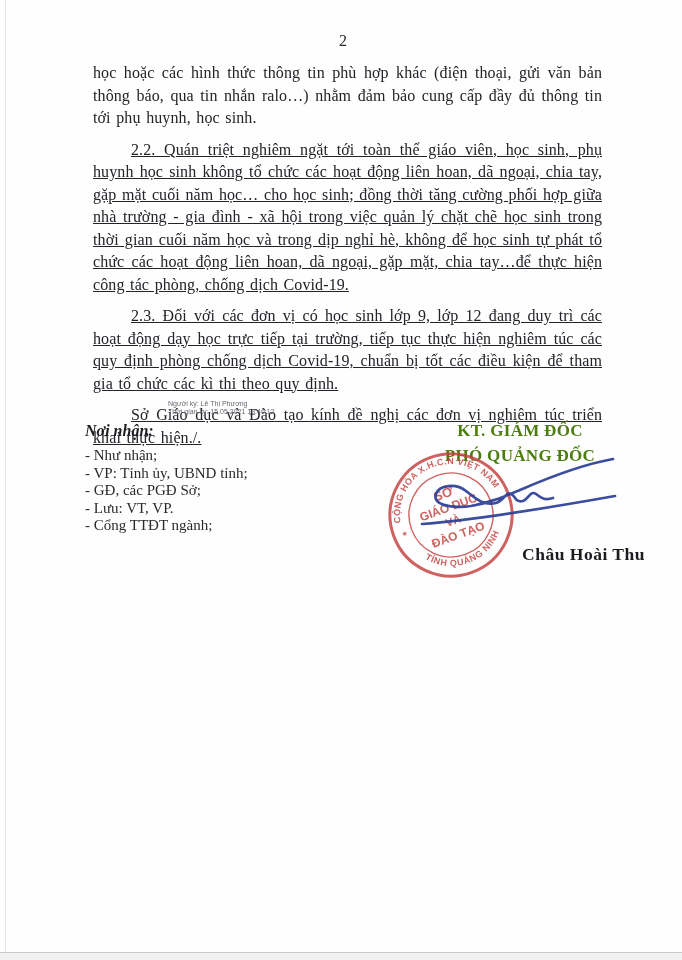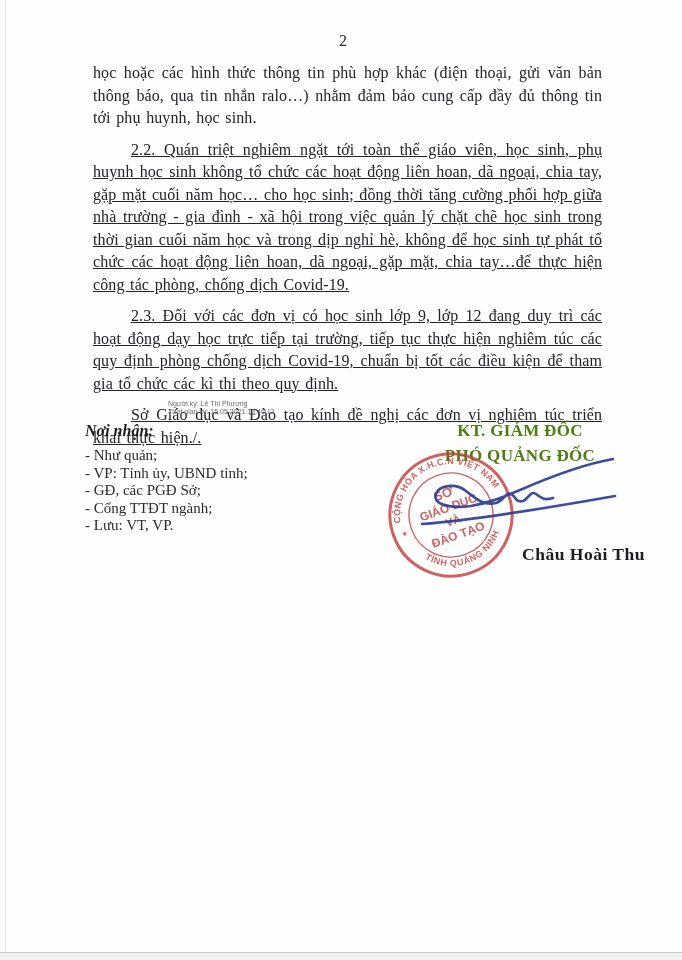--- a/index.html
+++ b/index.html
@@ -84,25 +84,25 @@
     <p class="indent">Sở Giáo dục và Đào tạo kính đề nghị các đơn vị nghiêm túc triển khai thực hiện./.</p>
   </div>
 
   <div class="esign">
     <div>Người ký: Lê Thị Phương</div>
     <div>Thời gian ký: 15.05.2021 13:46:12</div>
   </div>
 
   <div class="recipients">
     <div class="heading">Nơi nhận:</div>
-    <div class="item">- Như quản;</div>
+    <div class="item">- Như nhận;</div>
     <div class="item">- VP: Tỉnh ủy, UBND tỉnh;</div>
     <div class="item">- GĐ, các PGĐ Sở;</div>
+    <div class="item">- Lưu: VT, VP.</div>
     <div class="item">- Cổng TTĐT ngành;</div>
-    <div class="item">- Lưu: VT, VP.</div>
   </div>
 
   <div class="sign-block">
     <div class="sign-title">KT. GIÁM ĐỐC</div>
     <div class="sign-title">PHÓ QUẢNG ĐỐC</div>
   </div>
 
   <svg class="stamp-svg" width="132" height="132" viewBox="0 0 132 132">
     <g transform="translate(66,67) rotate(-20)" stroke="#c4403e" fill="#c4403e" opacity="0.82">
       <circle r="61" fill="none" stroke-width="3"></circle>

